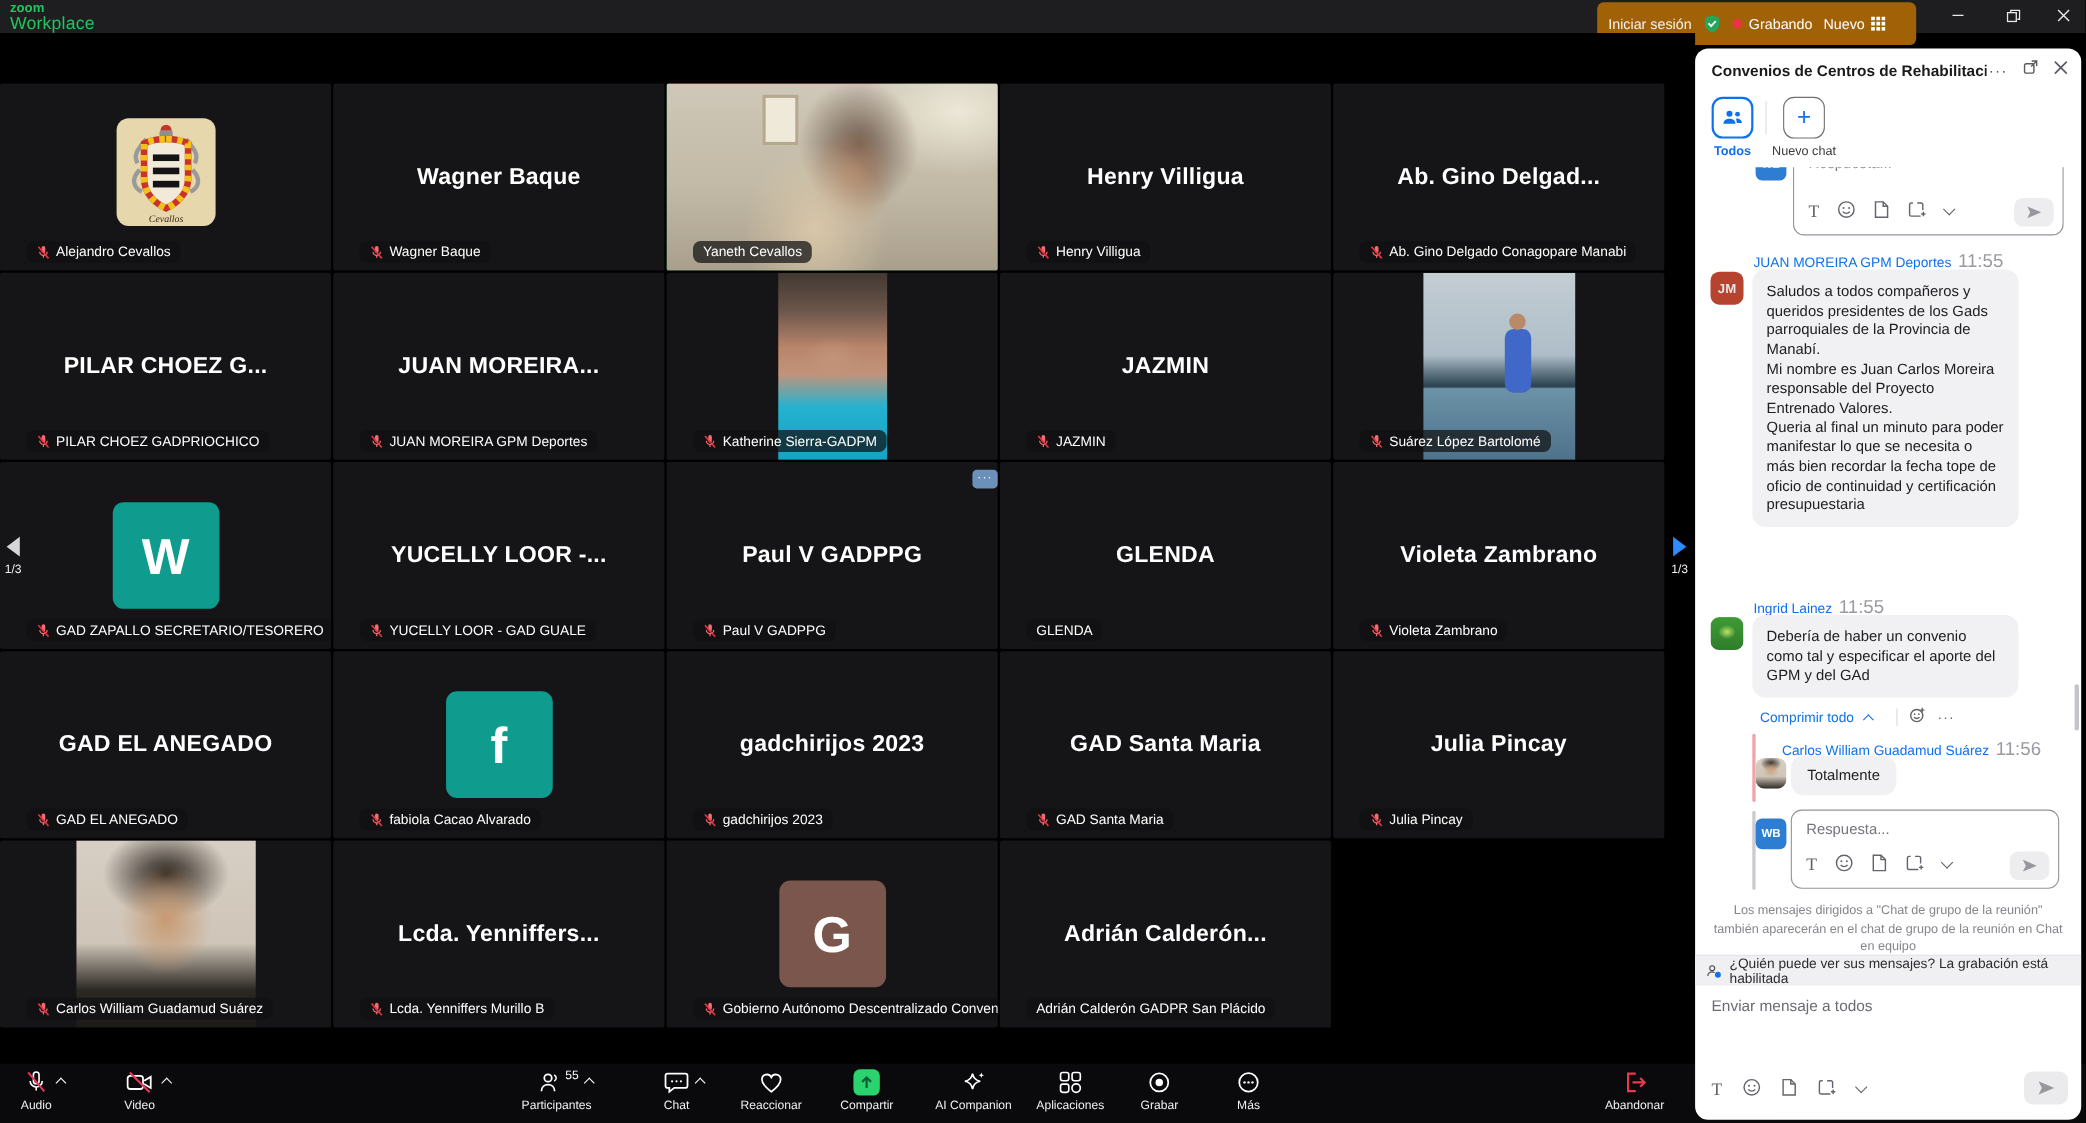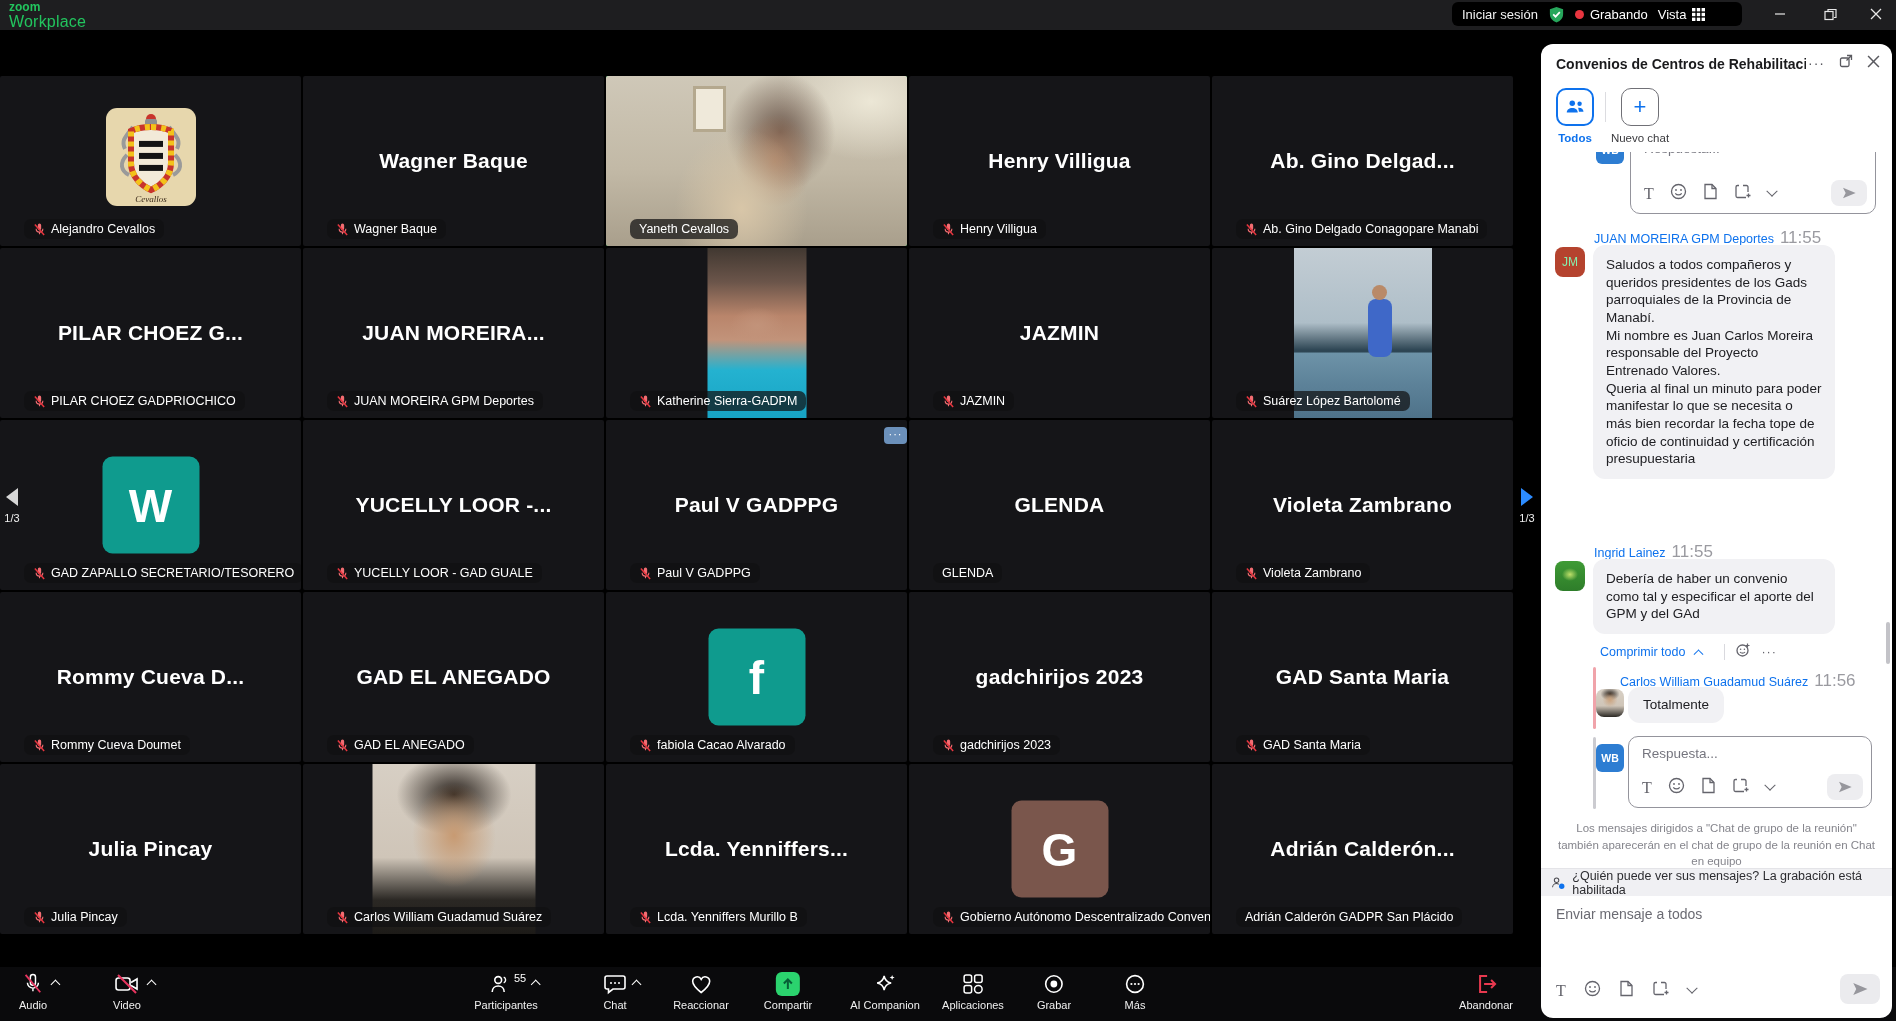--- a/index.html
+++ b/index.html
@@ -5,21 +5,21 @@
   html,body{margin:0;padding:0;}
   body{width:1896px;height:1021px;background:#000;overflow:hidden;
        font-family:"Liberation Sans",sans-serif;-webkit-font-smoothing:antialiased;}
   .app{position:relative;width:1896px;height:1021px;}
 
   
   .titlebar{position:absolute;left:0;top:0;width:1896px;height:30px;background:#1e1e20;}
   .logo{position:absolute;left:9px;top:1px;color:#22c55e;line-height:1.05;}
   .logo .l1{font-size:12px;font-weight:700;}
   .logo .l2{font-size:16px;font-weight:400;letter-spacing:.2px;}
-  .tb-strip{position:absolute;left:1452px;top:2px;width:290px;height:24px;background:#000000;border-radius:6px;
+  .tb-strip{position:absolute;left:1452px;top:2px;width:290px;height:39px;background:#a16207;border-radius:6px;
             display:flex;align-items:center;gap:10px;padding:0 10px;box-sizing:border-box;}
   .tb-signin{color:#f2f2f2;font-size:13px;}
   .rec-dot{width:9px;height:9px;border-radius:50%;background:#e8353f;display:inline-block;}
   .tb-rec{color:#fff;font-size:13px;display:flex;align-items:center;gap:6px;}
   .tb-view{color:#fff;font-size:13px;display:flex;align-items:center;gap:6px;}
   .winbtn{position:absolute;top:0;width:40px;height:28px;display:flex;align-items:center;justify-content:center;color:#e8e8e8;font-size:13px;}
 
   
   .stage{position:absolute;left:0;top:30px;width:1541px;height:937px;background:#000;}
   .grid{position:absolute;left:0;top:46px;width:1513px;height:858px;display:grid;
@@ -80,21 +80,21 @@
            display:flex;align-items:center;justify-content:center;}
   .tab-todos{left:15px;top:44px;border:2px solid #0e72ed;}
   .tab-nuevo{left:80px;top:44px;border:1.5px solid #707076;}
   .tab-lbl{position:absolute;top:88px;font-size:11.5px;}
   .tab-sep{position:absolute;left:64px;top:48px;width:1px;height:30px;background:#dcdce0;}
   .plus{color:#0e72ed;font-size:22px;font-weight:400;line-height:1;}
 
   .viewport{position:absolute;left:0;top:108px;width:351px;height:716px;overflow:hidden;}
   .msg-name{position:absolute;font-size:12.5px;color:#0e72ed;font-weight:400;white-space:nowrap;}
   .msg-time{color:#9a9aa0;font-size:17px;margin-left:6px;}
-  .msg-avatar{position:absolute;width:30px;height:30px;border-radius:8px;color:#86efac;font-size:12px;font-weight:400;
+  .msg-avatar{position:absolute;width:30px;height:30px;border-radius:8px;color:#e5e5e5;font-size:12px;font-weight:700;
               display:flex;align-items:center;justify-content:center;}
   .bubble{position:absolute;background:#f1f1f4;border-radius:12px;padding:11px 13px;font-size:13.5px;color:#202024;
           line-height:1.31;max-width:216px;white-space:pre-line;}
   .ctrl-row{position:absolute;left:59px;display:flex;align-items:center;gap:10px;font-size:12.5px;color:#0e72ed;}
   .chev-blue{width:6px;height:6px;border-left:1.6px solid #0e72ed;border-top:1.6px solid #0e72ed;transform:rotate(45deg) translate(2px,2px);display:inline-block;}
   .vline{position:absolute;width:3px;border-radius:2px;}
   .reply-avatar{position:absolute;width:28px;height:28px;border-radius:8px;overflow:hidden;}
   .composer{position:absolute;border:1px solid #94949c;border-radius:10px;background:#fff;box-sizing:border-box;}
   .composer .ph{position:absolute;left:13px;top:9px;font-size:13.5px;color:#75757e;}
   .cbar{position:absolute;left:13px;bottom:9px;display:flex;align-items:center;gap:16px;color:#64646c;}
@@ -132,21 +132,21 @@
         <svg width="17" height="17" viewBox="0 0 18 18">
             <path d="M9 1l7 2.5v5c0 4.5-3 7.6-7 8.9-4-1.3-7-4.4-7-8.9v-5z" fill="#26a65b"></path>
             <polyline points="5.5,8.8 8,11.3 12.5,6.5" fill="none" stroke="#fff" stroke-width="1.8"></polyline>
           </svg>
       </span>
       <span class="tb-rec">
         <span class="rec-dot"></span>
         <span>Grabando</span>
       </span>
       <span class="tb-view">
-        <span>Vista</span>
+        <span>Nuevo</span>
         <svg width="13" height="13" viewBox="0 0 13 13">
             <g fill="#fff">
               <rect x="0" y="0" width="3.4" height="3.4"></rect>
               <rect x="4.8" y="0" width="3.4" height="3.4"></rect>
               <rect x="9.6" y="0" width="3.4" height="3.4"></rect>
               <rect x="0" y="4.8" width="3.4" height="3.4"></rect>
               <rect x="4.8" y="4.8" width="3.4" height="3.4"></rect>
               <rect x="9.6" y="4.8" width="3.4" height="3.4"></rect>
               <rect x="0" y="9.6" width="3.4" height="3.4"></rect>
               <rect x="4.8" y="9.6" width="3.4" height="3.4"></rect>
@@ -345,32 +345,20 @@
         <div class="tile">
           <div class="tile-name">Violeta Zambrano</div>
           <div class="chip">
             <svg viewBox="0 0 14 14" width="13" height="13">
               <path d="M5.2 2.4a1.8 1.8 0 0 1 3.6 0v3.4a1.8 1.8 0 0 1-3.6 0z" fill="#f26d72"></path>
               <path d="M3.4 6.2a3.6 3.6 0 0 0 7.2 0" stroke="#f26d72" stroke-width="1.2" fill="none"></path>
               <line x1="7" y1="9.8" x2="7" y2="12.2" stroke="#f26d72" stroke-width="1.2"></line>
               <line x1="2" y1="1.5" x2="12" y2="12.8" stroke="#e8353f" stroke-width="1.6"></line>
             </svg>
             <span>Violeta Zambrano</span>
-          </div>
-        </div>
-        <div class="tile">
-          <div class="tile-name">Rommy Cueva D...</div>
-          <div class="chip">
-            <svg viewBox="0 0 14 14" width="13" height="13">
-              <path d="M5.2 2.4a1.8 1.8 0 0 1 3.6 0v3.4a1.8 1.8 0 0 1-3.6 0z" fill="#f26d72"></path>
-              <path d="M3.4 6.2a3.6 3.6 0 0 0 7.2 0" stroke="#f26d72" stroke-width="1.2" fill="none"></path>
-              <line x1="7" y1="9.8" x2="7" y2="12.2" stroke="#f26d72" stroke-width="1.2"></line>
-              <line x1="2" y1="1.5" x2="12" y2="12.8" stroke="#e8353f" stroke-width="1.6"></line>
-            </svg>
-            <span>Rommy Cueva Doumet</span>
           </div>
         </div>
         <div class="tile">
           <div class="tile-name">GAD EL ANEGADO</div>
           <div class="chip">
             <svg viewBox="0 0 14 14" width="13" height="13">
               <path d="M5.2 2.4a1.8 1.8 0 0 1 3.6 0v3.4a1.8 1.8 0 0 1-3.6 0z" fill="#f26d72"></path>
               <path d="M3.4 6.2a3.6 3.6 0 0 0 7.2 0" stroke="#f26d72" stroke-width="1.2" fill="none"></path>
               <line x1="7" y1="9.8" x2="7" y2="12.2" stroke="#f26d72" stroke-width="1.2"></line>
               <line x1="2" y1="1.5" x2="12" y2="12.8" stroke="#e8353f" stroke-width="1.6"></line>

